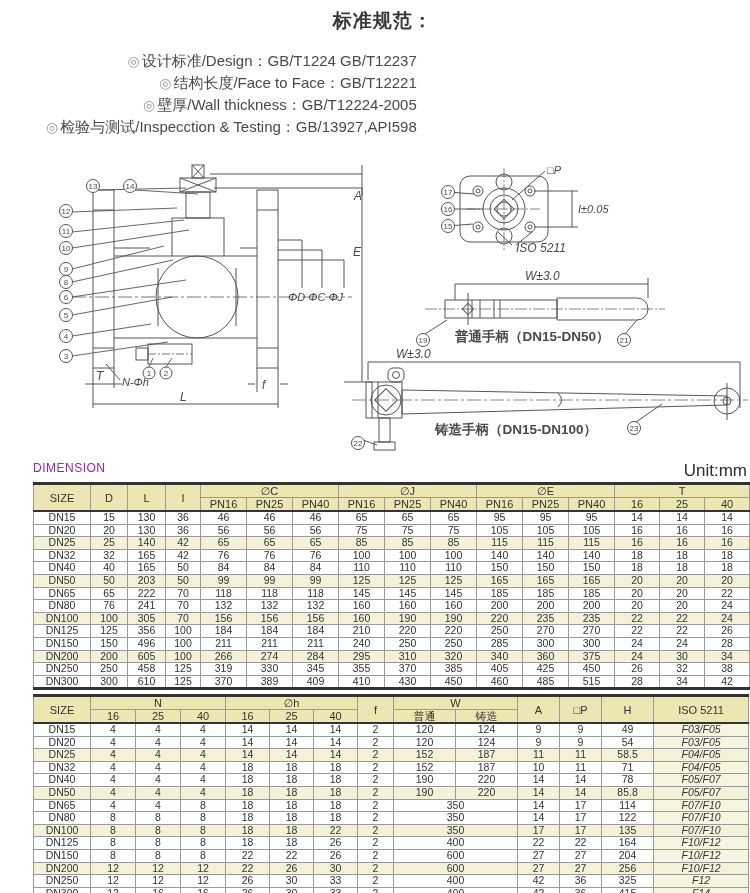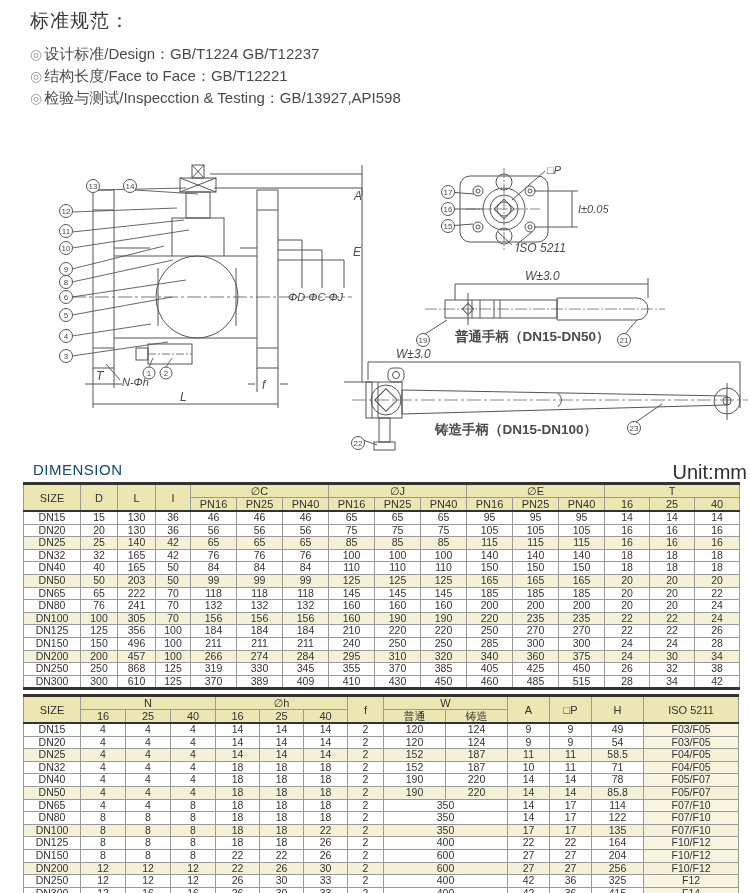--- a/index.html
+++ b/index.html
@@ -1,62 +1,63 @@
 <!DOCTYPE html>
 <html><head>
 <meta charset="utf-8">
 <style>
   html,body{margin:0;padding:0;background:#fff;}
   .page{position:relative;width:750px;height:893px;background:#fff;overflow:hidden;
         font-family:"Liberation Sans",sans-serif;color:#3c3c3c;}
 
   
   .spec{position:absolute;left:30px;top:8px;}
-  .spec-title{font-size:19px;font-weight:normal;color:#383838;margin:0 0 9px 0;letter-spacing:1px;}
-  .spec-list{list-style:none;margin:0;padding:0;font-size:15px;color:#4a4a4a;}
+  .spec-title{font-size:19px;font-weight:bold;color:#383838;margin:0 0 9px 0;letter-spacing:1px;text-align:right;}
+  .spec-list{list-style:none;margin:16px;padding:0;font-size:15px;color:#4a4a4a;text-align:right;}
   .spec-list li{line-height:22px;white-space:nowrap;}
   .spec-list .b{color:#9a9a9a;margin-right:2px;font-size:14px;}
 
   
   .drawing{position:absolute;left:0;top:152px;}
   .drawing text{font-family:"Liberation Sans",sans-serif;fill:#4a4a4a;}
   .dimlab{font-family:"DejaVu Serif",serif;font-style:italic;font-size:12px;}
   .dimlab2{font-family:"DejaVu Serif",serif;font-style:italic;font-size:11px;}
   .cap{font-size:13.5px;font-weight:600;fill:#3f3f3f;}
   .co{font-size:8px;fill:#555;}
 
   
-  .dimension-label{position:absolute;left:33px;top:461px;font-size:15px;color:#0c4a6e;letter-spacing:.5px;}
-  .unit-label{position:absolute;right:3px;top:461px;font-size:20px;color:#2e2e2e;}
+  .dimension-label{position:absolute;left:33px;top:461px;font-size:12px;color:#a21caf;letter-spacing:.5px;}
+  .unit-label{position:absolute;right:3px;top:461px;font-size:17px;color:#2e2e2e;}
 
   
-  .tslot{position:absolute;left:23px;}
+  .tslot{position:absolute;left:33px;}
   #table1-slot{top:482px;}
   #table2-slot{top:694px;}
   .dim-table{border-collapse:collapse;table-layout:fixed;width:715px;
              border-top:3px solid #333;border-bottom:3px solid #333;}
   .dim-table thead{border-bottom:2px solid #333;}
   .dim-table th,.dim-table td{border:1px solid #9a9a9a;padding:0;text-align:center;
              font-weight:normal;color:#333;overflow:hidden;white-space:nowrap;}
   .dim-table th{background:#ece6b2;font-size:11px;height:12px;line-height:12px;}
   .dim-table td{font-size:10.5px;height:11.6px;line-height:11.6px;background:#fff;}
   .dim-table tr.stripe td{background:#f5f1d8;}
-  .dim-table td.tint-col{background:#f7f4e0;}
+  .dim-table td.tint-col{background:#f7f4e0;font-style:italic;}
   .dim-table tr.stripe td.tint-col{background:#f5f1d8;}
 </style>
 </head>
 <body>
 
 <div class="page">
 
   <div class="spec">
     <h1 class="spec-title">标准规范：</h1>
     <ul class="spec-list">
       <li><span class="b">◎</span><span>设计标准/Design：GB/T1224  GB/T12237</span></li>
       <li><span class="b">◎</span><span>结构长度/Face to Face：GB/T12221</span></li>
+      <li><span class="b">◎</span><span>壁厚/Wall thickness：GB/T12224-2005</span></li>
       <li><span class="b">◎</span><span>检验与测试/Inspecction &amp; Testing：GB/13927,API598</span></li>
     </ul>
   </div>
 
   <svg class="drawing" width="750" height="315" viewBox="0 0 750 315">
     <g stroke="#555" fill="none" stroke-width="1">
 
       <line x1="72" y1="145" x2="352" y2="145" stroke-dasharray="14 3 3 3" stroke-width="0.8"></line>
 
       <rect x="93" y="38" width="21" height="178"></rect>
@@ -509,39 +510,39 @@
             <td>285</td>
             <td>300</td>
             <td>300</td>
             <td>24</td>
             <td>24</td>
             <td>28</td>
           </tr>
           <tr class="stripe">
             <td>DN200</td>
             <td>200</td>
-            <td>457</td>
+            <td>605</td>
             <td>100</td>
             <td>266</td>
             <td>274</td>
             <td>284</td>
             <td>295</td>
             <td>310</td>
             <td>320</td>
             <td>340</td>
             <td>360</td>
             <td>375</td>
             <td>24</td>
             <td>30</td>
             <td>34</td>
           </tr>
           <tr>
             <td>DN250</td>
             <td>250</td>
-            <td>868</td>
+            <td>458</td>
             <td>125</td>
             <td>319</td>
             <td>330</td>
             <td>345</td>
             <td>355</td>
             <td>370</td>
             <td>385</td>
             <td>405</td>
             <td>425</td>
             <td>450</td>

